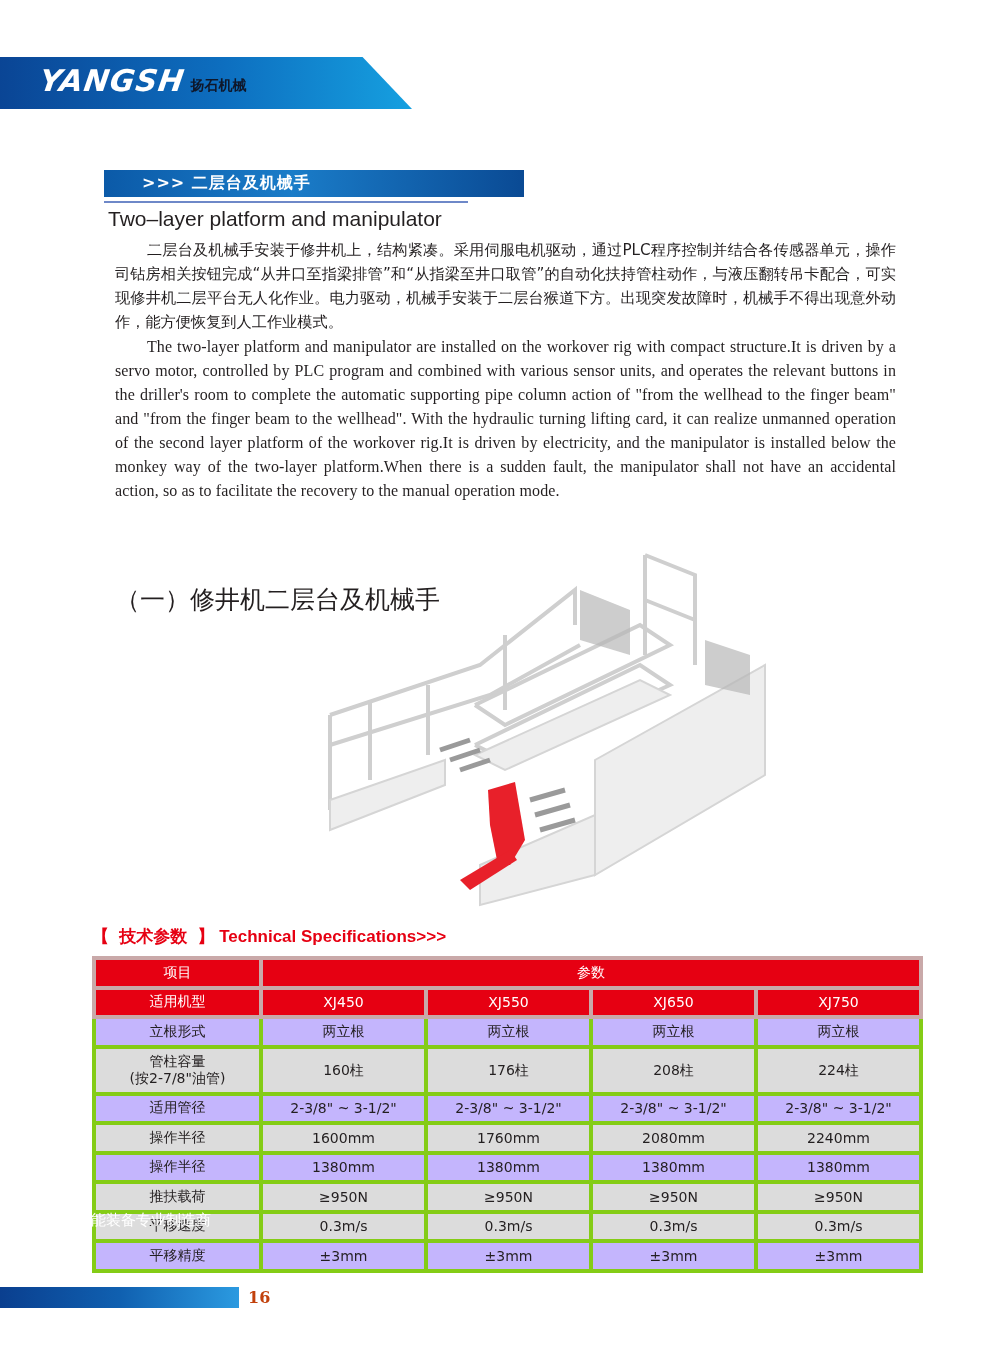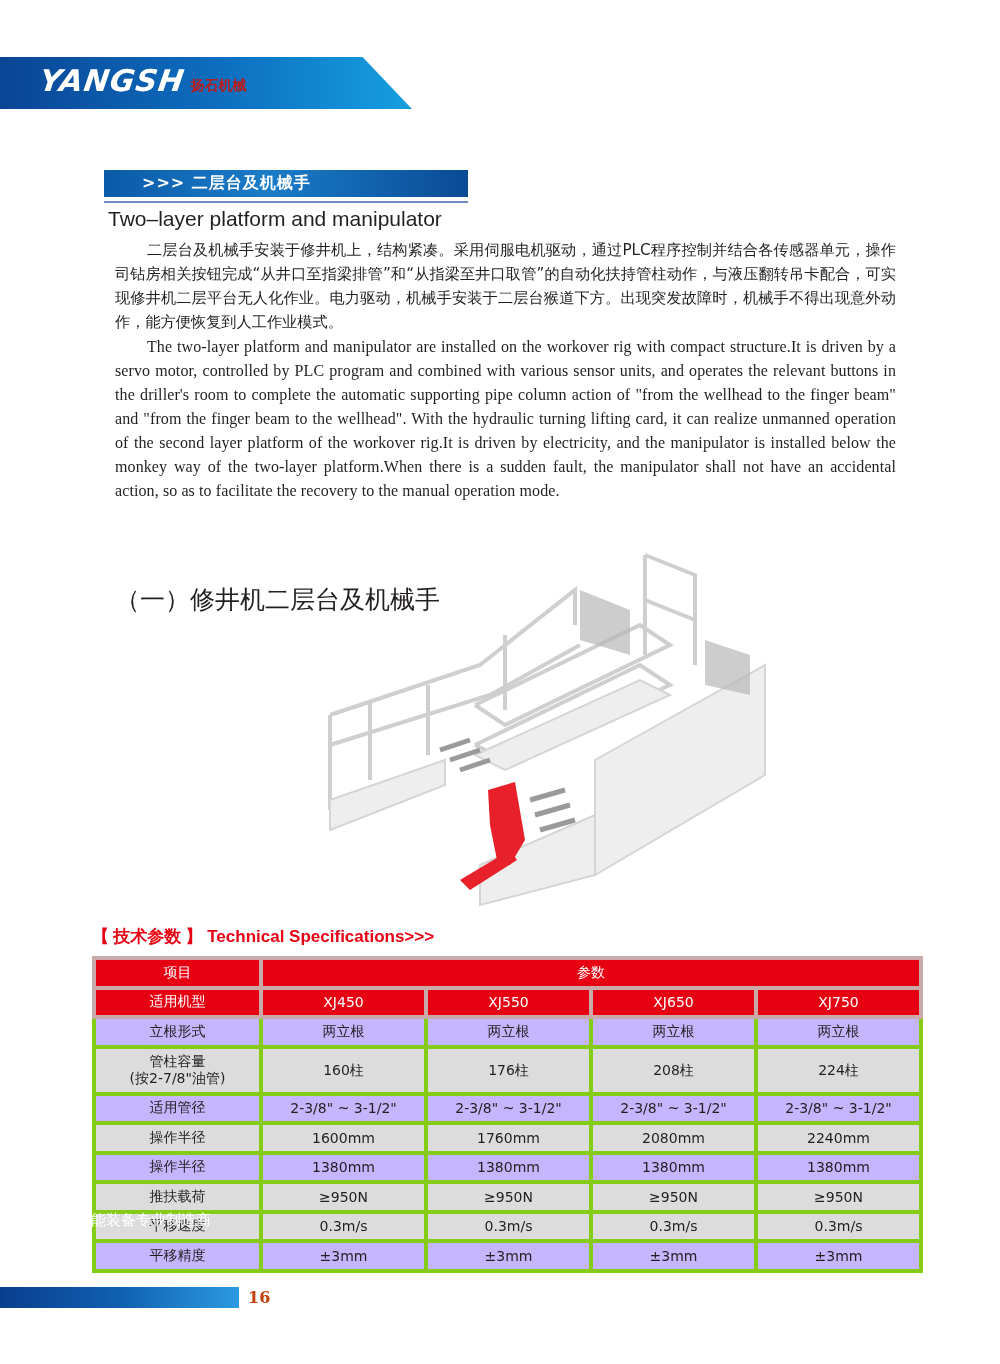--- a/index.html
+++ b/index.html
@@ -14,25 +14,25 @@
     clip-path: polygon(0 0, 88% 0, 100% 100%, 0 100%);
   }
   .logo {
     position: absolute; left: 40px; top: 66px; display: flex; align-items: flex-end; gap: 6px;
   }
   .logo-mark {
     font-family: "DejaVu Sans", sans-serif; font-weight: bold; font-style: italic;
     color: #ffffff; font-size: 30px; letter-spacing: 1px; line-height: 30px;
     transform: skewX(-8deg);
   }
-  .logo-cn { color: #b91c1c; font-weight: bold; font-size: 14px; line-height: 18px; margin-bottom: 2px; }
+  .logo-cn { color: #0f172a; font-weight: bold; font-size: 14px; line-height: 18px; margin-bottom: 2px; }
 
   
   .section-bar {
-    position: absolute; left: 104px; top: 170px; width: 364px; height: 27px;
+    position: absolute; left: 104px; top: 170px; width: 420px; height: 27px;
     background: linear-gradient(90deg, #0b5aa8 0%, #1a7cc8 45%, #0a4a94 100%);
     display: flex; align-items: center;
   }
   .section-bar span { color: #fff; font-weight: bold; font-size: 16px; margin-left: 38px; letter-spacing: 1px; }
   .section-underline { position: absolute; left: 104px; top: 201px; width: 364px; height: 2px; background: #6e88c8; }
   .section-en { position: absolute; left: 108px; top: 207px; font-family: "Liberation Sans", sans-serif; font-size: 21px; color: #231f20; }
 
   .para-cn {
     position: absolute; left: 115px; top: 238px; width: 781px; font-size: 15.2px; line-height: 24px;
     text-indent: 32px; text-align: justify; color: #231f20;
@@ -42,21 +42,21 @@
     font-size: 16px; line-height: 24px; text-indent: 32px; text-align: justify; color: #231f20;
     letter-spacing: 0.1px;
   }
   .product-title { position: absolute; left: 115px; top: 583px; font-size: 25px; color: #231f20; }
 
   
   .illustration { position: absolute; left: 310px; top: 545px; width: 480px; height: 370px; }
 
   
   .specs-heading { position: absolute; left: 92px; top: 925px; font-weight: bold; color: #e60012; font-size: 17px; font-family: "Liberation Sans", sans-serif; }
-  .specs-heading .cn { font-family: Liberation Serif, serif; text-align: center; }
+  .specs-heading .cn { font-family: Liberation Mono, monospace; text-align: center; }
   table.specs {
     position: absolute; left: 92px; top: 956px; width: 831px; border-collapse: collapse;
     font-size: 14px; color: #231f20;
   }
   table.specs td { border: 4px solid #84cc16; text-align: center; height: 25.5px; padding: 0; }
   table.specs tr.red td { background: #e60012; color: #ffffff; border-color: #c9a9a9; }
   table.specs tr.gray td { background: #dcdcdc; }
   table.specs tr.white td { background: #c4b5fd; }
   table.specs td.c0 { width: 163px; }
   table.specs tr.tall td { height: 43px; line-height: 17px; }

